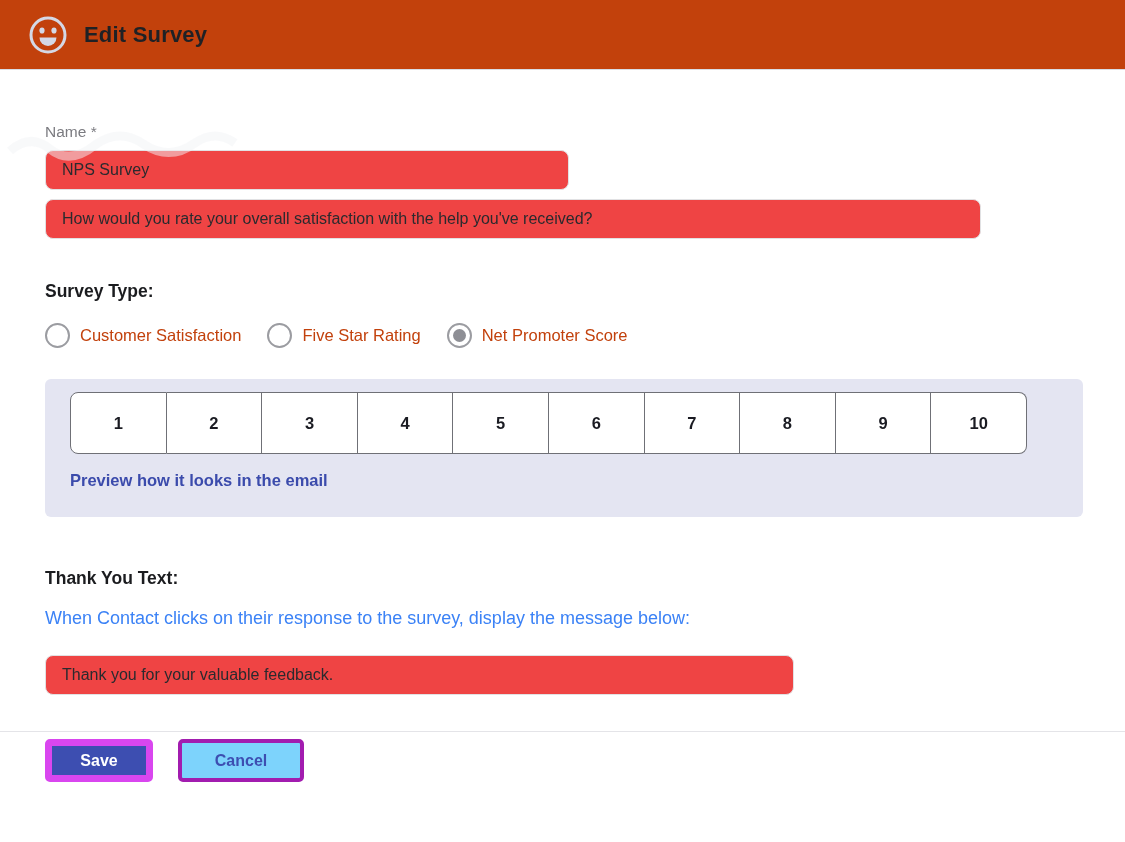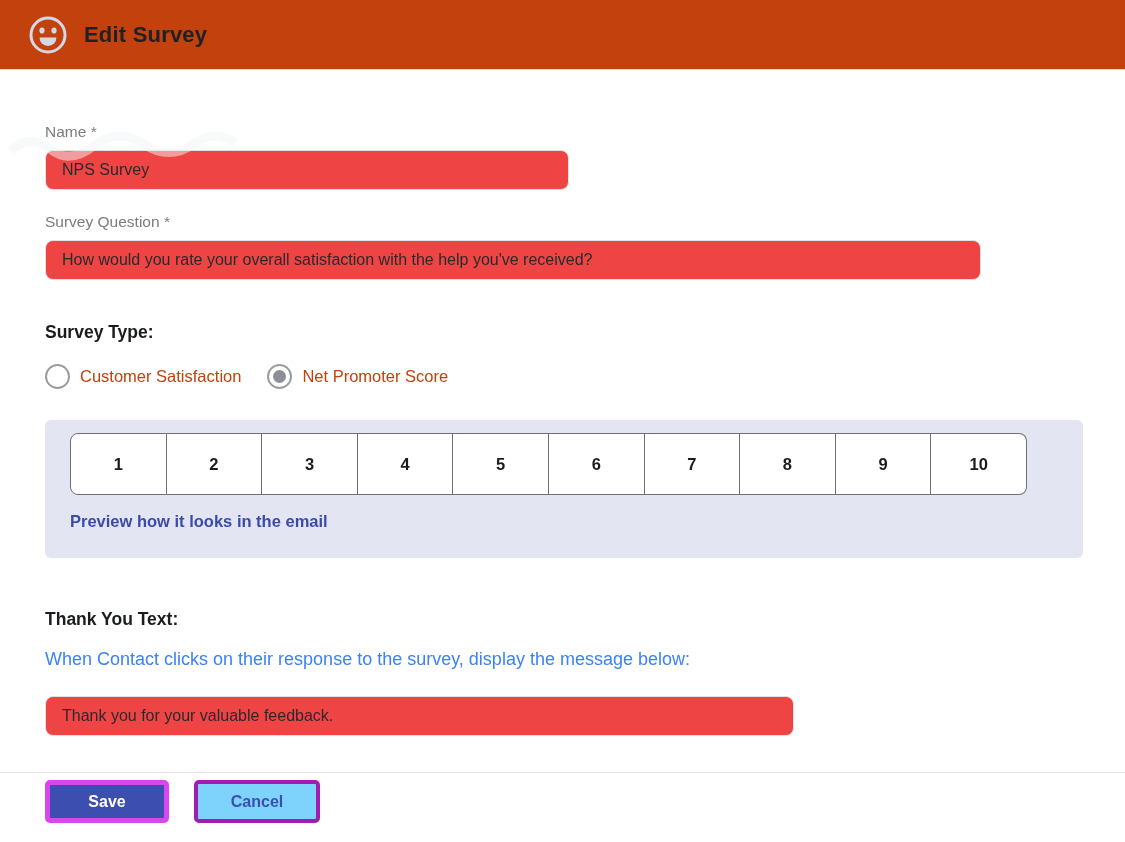--- a/index.html
+++ b/index.html
@@ -166,24 +166,24 @@
   }
   .btn {
     height: 43px;
     border-radius: 5px;
     font-family: "Liberation Sans", sans-serif;
     font-size: 16px;
     font-weight: 700;
     cursor: pointer;
   }
   .save-button {
-    width: 124px;
+    width: 108px;
     background: #3d4eb1;
     color: #ffffff;
-    border: 5px solid #d946ef;
+    border: 7px solid #d946ef;
   }
   .cancel-button {
     width: 126px;
     background: #7dd3fc;
     color: #3d4eb1;
     border: 4px solid #a21caf;
   }
 </style>
 </head>
 <body>
@@ -202,32 +202,37 @@
 
 <main class="form-area">
 
   <svg class="watermark" width="260" height="40" viewBox="0 0 260 40">
     <path d="M10 20 q20 -18 40 -2 q20 16 45 -4 q25 -18 50 0 q25 16 50 -2 q20 -14 40 0" stroke="#f3f4f7" stroke-width="9" fill="none"></path>
   </svg>
 
   <label class="field-label name-label">Name *</label>
   <input class="text-input name-input" type="text" value="NPS Survey" style="">
 
-  <label class="field-label question-label">Survey Question *</label>
   <input class="text-input question-input" type="text" value="How would you rate your overall satisfaction with the help you've received?" style="">
 
   <h2 class="section-heading survey-type-heading">Survey Type:</h2>
 
   <div class="radio-row">
 
   <label class="radio-option">
       <span class="radio-circle">
           <span class="radio-dot"></span>
         </span>
       <span class="radio-label">Customer Satisfaction</span>
+    </label>
+      <label class="radio-option">
+      <span class="radio-circle">
+          <span class="radio-dot"></span>
+        </span>
+      <span class="radio-label">Five Star Rating</span>
     </label>
       <label class="radio-option selected">
       <span class="radio-circle">
           <span class="radio-dot"></span>
         </span>
       <span class="radio-label">Net Promoter Score</span>
     </label>
     </div>
 
   <section class="nps-panel">

